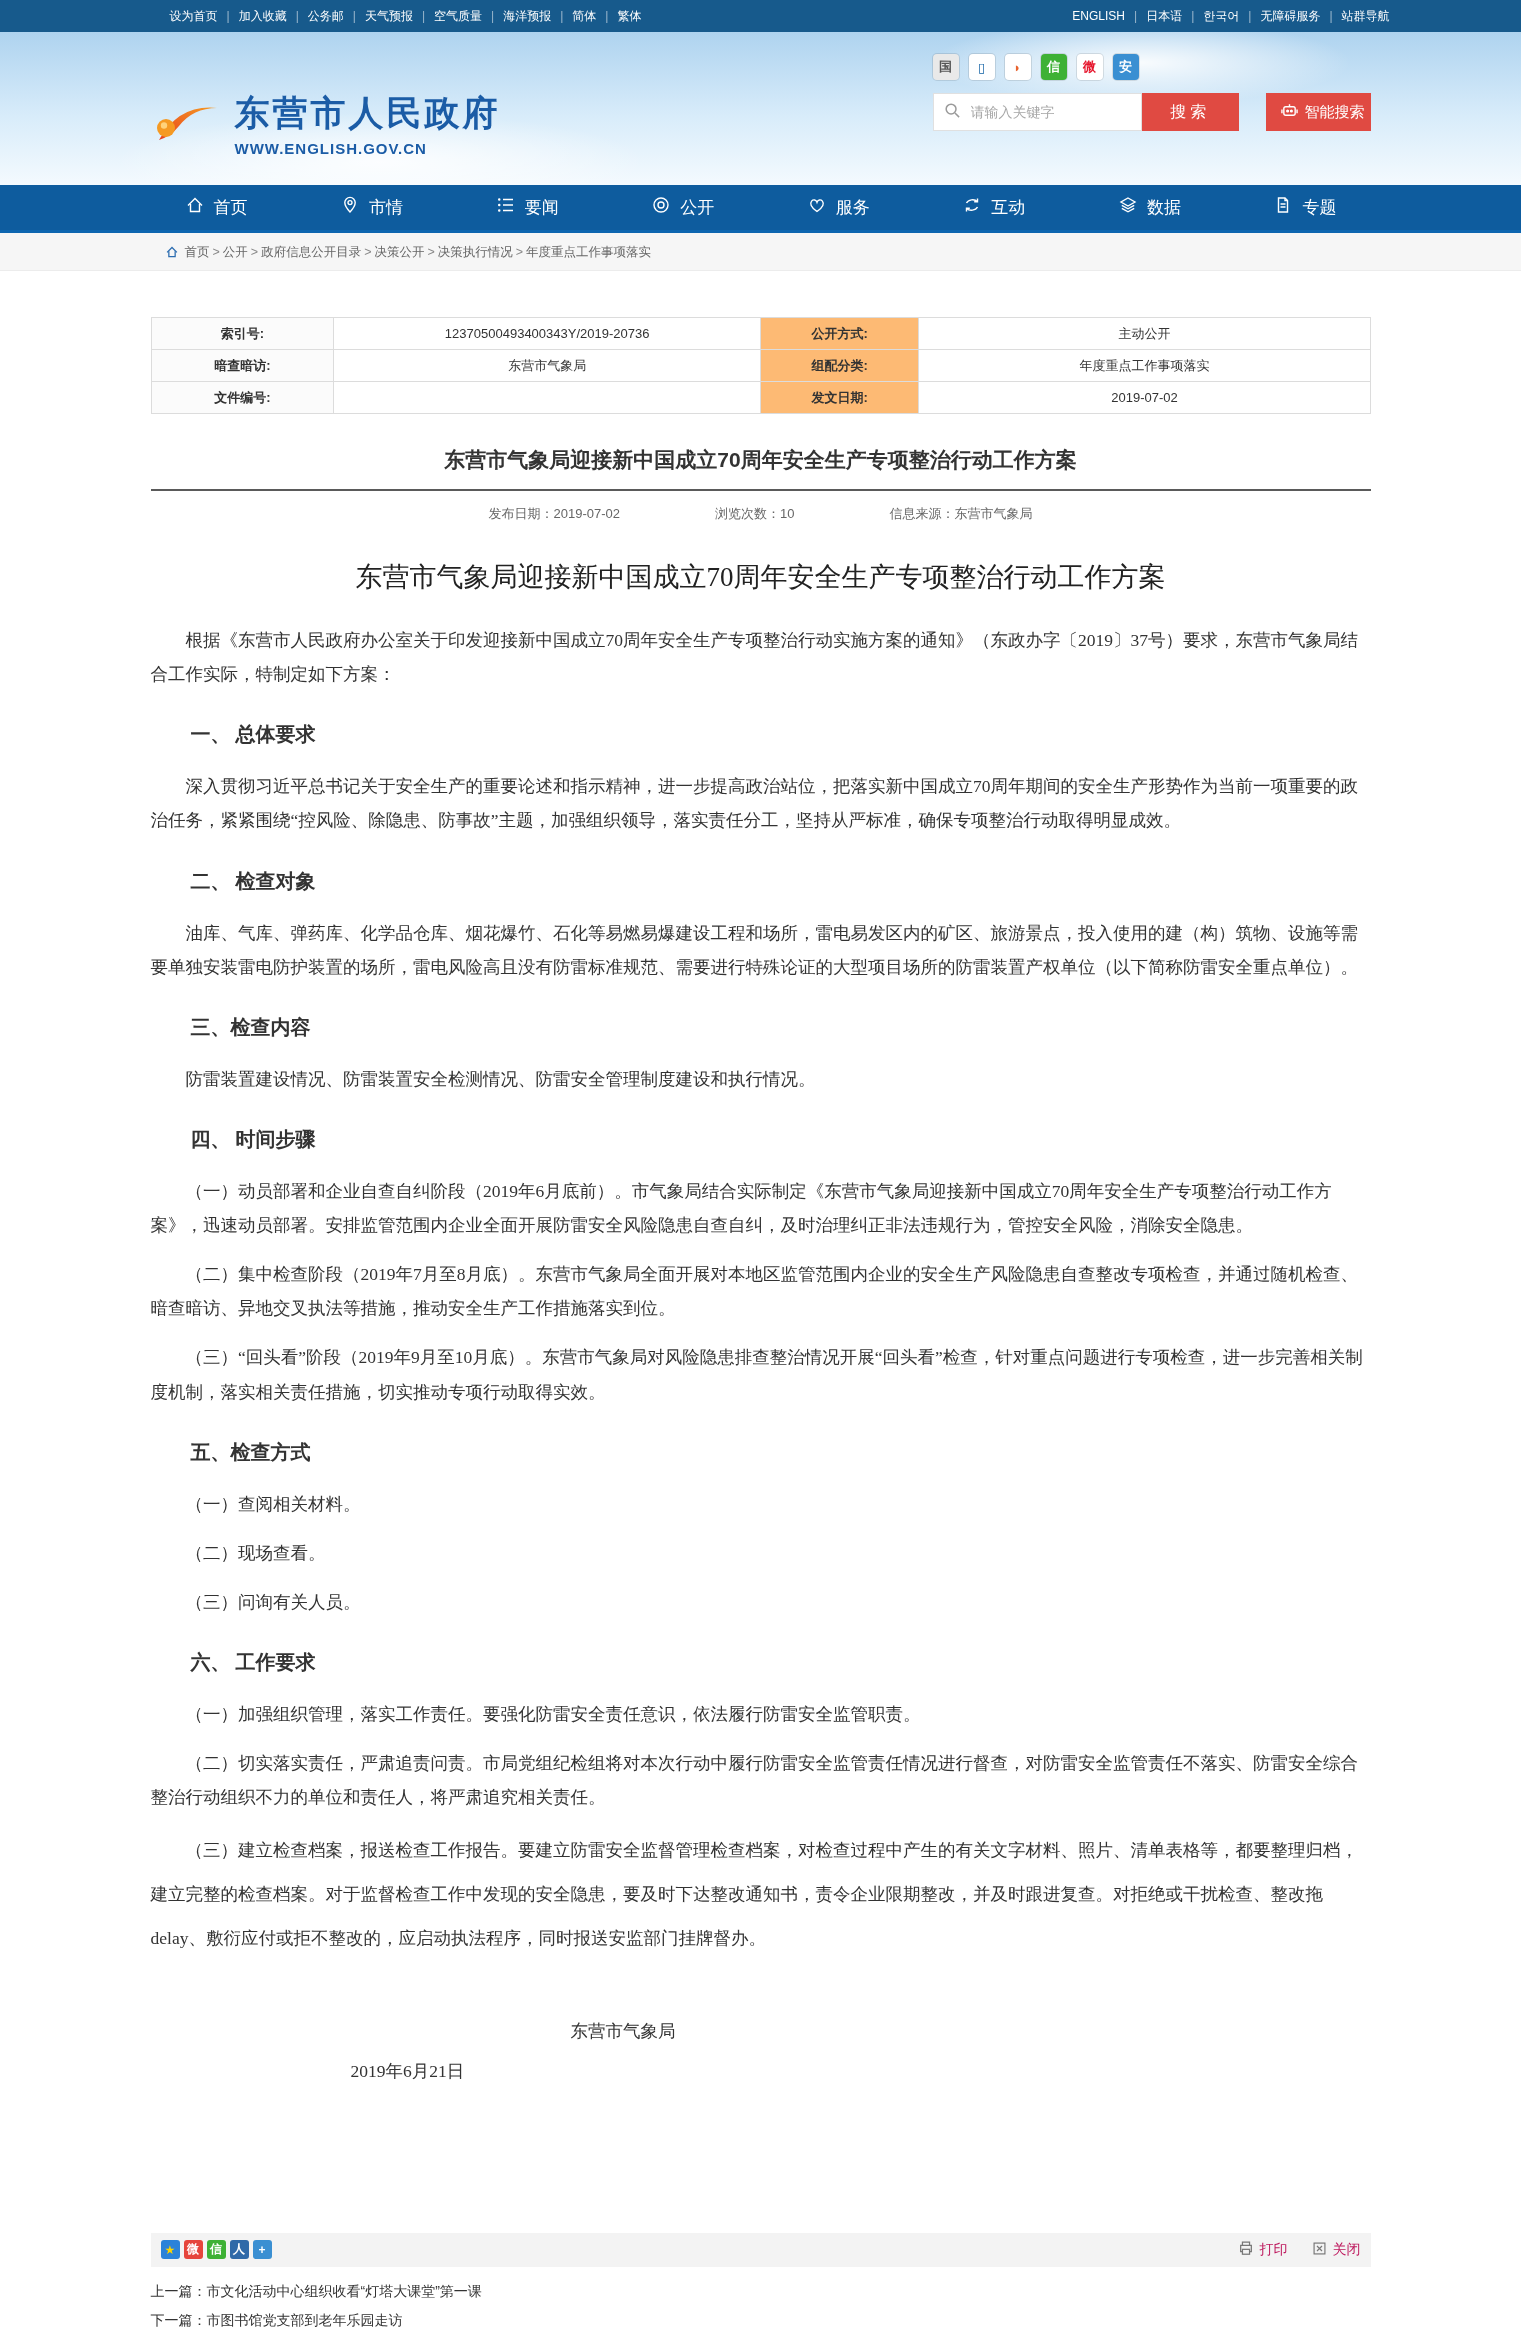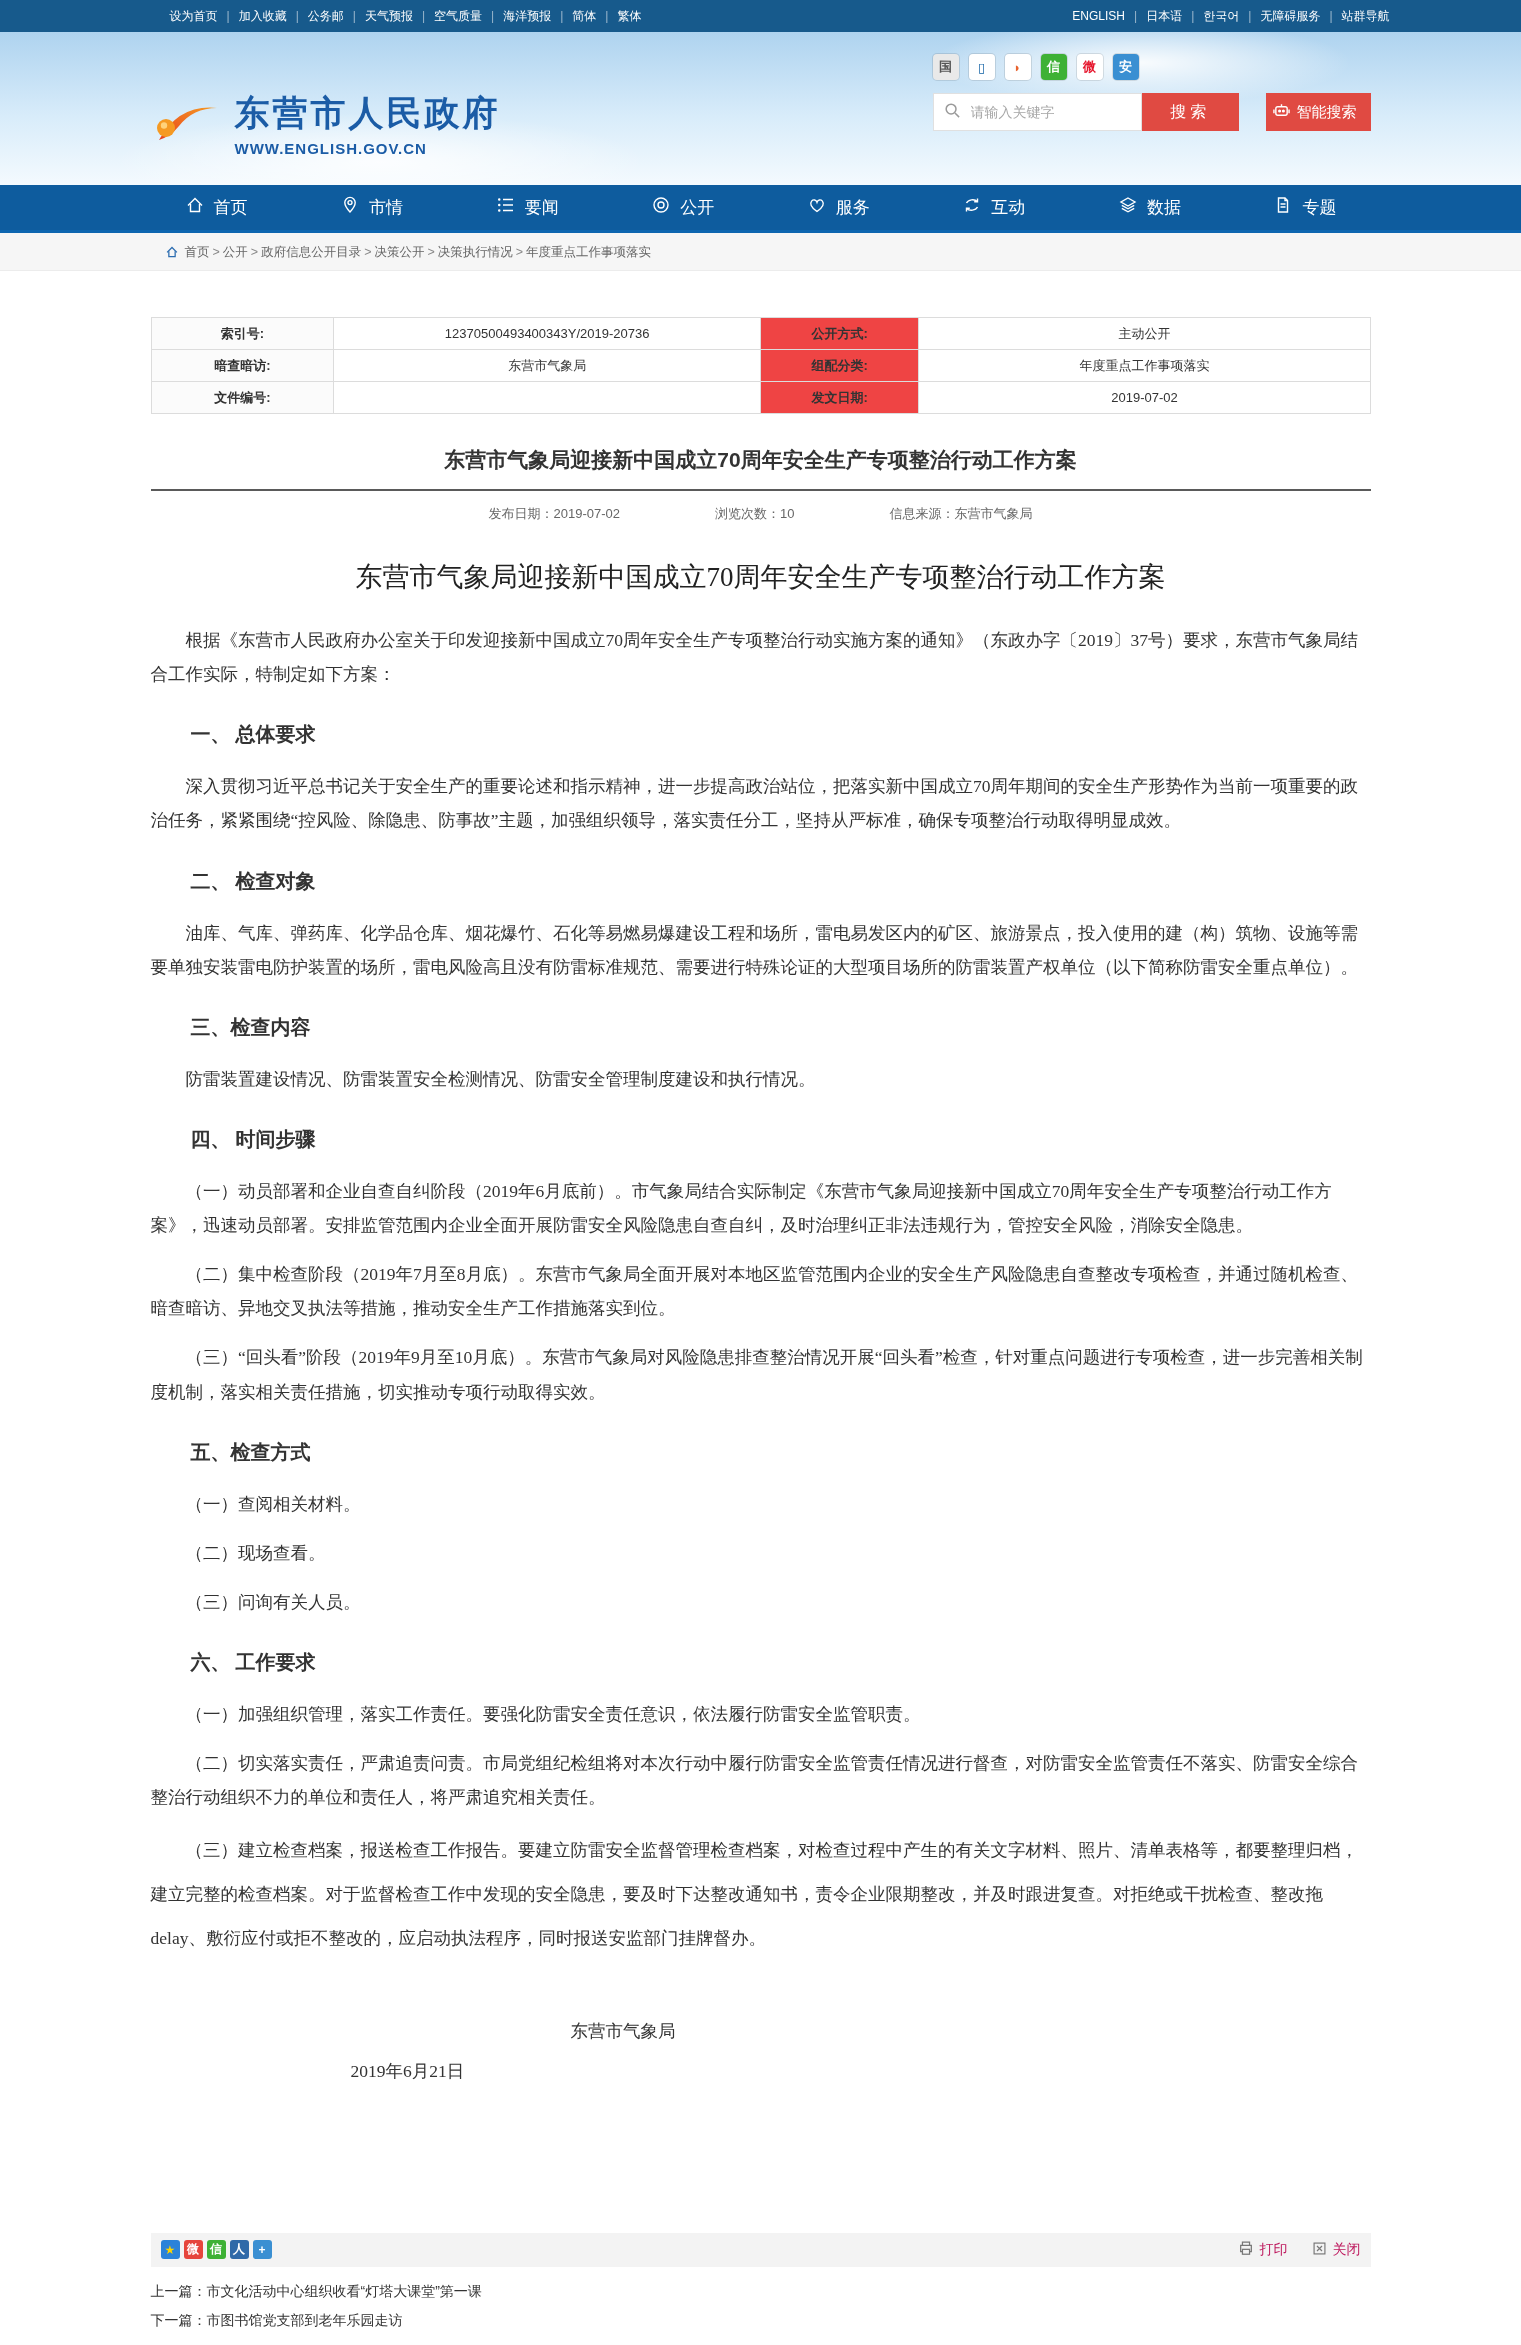--- a/index.html
+++ b/index.html
@@ -37,39 +37,39 @@
   .search-row { display:flex; margin-top:13px; align-items:center; }
   .search-box { display:flex; align-items:center; background:#fff; width:240px; height:38px;
     border:1px solid #e0e0e0; padding:0 10px; }
   .search-box svg { flex:0 0 auto; margin-right:8px; }
   .search-box input { border:none; outline:none; width:100%; font-size:14px; color:#333; background:transparent;
     font-family:"Liberation Sans","DejaVu Sans",sans-serif; }
   .search-box input::placeholder { color:#a7a7a7; }
   .search-btn { width:110px; height:38px; background:#e04a42; color:#fff; font-size:16px; border:none;
     cursor:pointer; letter-spacing:4px; }
   .smart-btn { width:120px; height:38px; background:#e04a42; color:#fff; display:flex; gap:6px;
-    align-items:center; justify-content:flex-start; margin-left:27px; font-size:15px; border:none; cursor:pointer; }
+    align-items:center; justify-content:flex-end; margin-left:27px; font-size:15px; border:none; cursor:pointer; }
 
   
   .nav { background:#0e5c9e; height:48px; border-bottom:3px solid #0d66b0; }
   .nav .container { display:flex; justify-content:space-between; align-items:center; height:45px; padding:0 34px; }
   .nav-item { display:flex; gap:9px; color:#fff; font-size:17px; align-items:center; cursor:pointer; }
 
   
   .breadcrumb-bar { background:#f6f6f6; border-bottom:1px solid #ececec; height:38px; font-size:12.5px; color:#666; }
   .breadcrumb { display:flex; align-items:center; height:38px; padding-left:14px; }
   .breadcrumb a { color:#666; text-decoration:none; cursor:pointer; }
   .bc-sep { margin:0 3px; color:#888; }
   .bc-home { display:flex; align-items:center; margin-right:6px; }
 
   
   .doc-table { width:100%; border-collapse:collapse; margin-top:46px; }
   .doc-table td { border:1px solid #dcdcdc; height:32px; text-align:center; font-size:13px; color:#333; }
   .doc-table td.lbl { width:15%; font-weight:bold; background:#fbfbfb; }
-  .doc-table td.lbl2 { width:13%; font-weight:bold; background:#ef4444;margin-top:35px; }
+  .doc-table td.lbl2 { width:13%; font-weight:bold; background:#fdba74;margin-top:35px; }
   .doc-table td.val1 { width:35%; }
   .doc-table td.val2 { width:37%; }
 
   
   .page-title { text-align:center; font-size:21px; font-weight:bold; color:#333; margin-top:32px; }
   .title-rule { border:none; border-top:2px solid #5a5a5a; margin:15px 0 0; }
   .meta-row { display:flex; justify-content:center; gap:95px; font-size:13px; color:#666; padding:14px 0 0; }
 
   
   .article-heading { text-align:center; font-family:"Liberation Serif","DejaVu Serif",serif;

